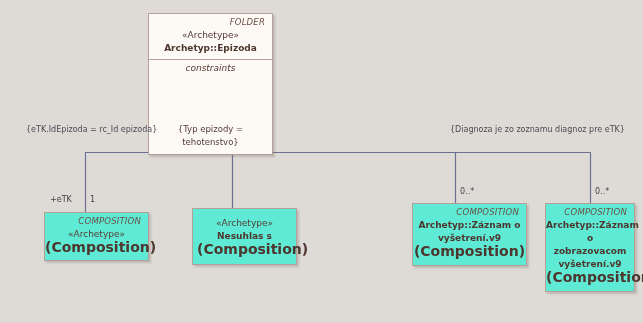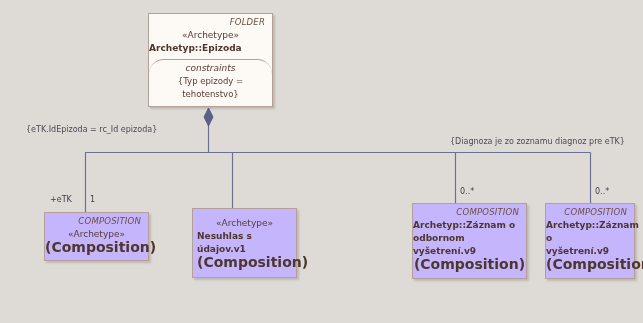--- a/index.html
+++ b/index.html
@@ -31,21 +31,21 @@
   .node {
     position: absolute;
     box-sizing: border-box;
     background: #fdf9f4;
     border: 1px solid #b4a097;
     box-shadow: 2px 2px 2px rgba(120, 105, 98, 0.30);
     color: #553d35;
     z-index: 4;
   }
   .node.peach {
-    background: #c4b5fd;
+    background: #5eead4;
   }
   .compartment {
     padding: 3px 6px 4px 6px;
   }
   .compartment + .compartment {
     border-top: 1px solid #b4a097;
   }
   .stereo-corner {
     text-align: right;
     font-style: italic;
@@ -55,20 +55,21 @@
     padding: 3px 7px 1px 6px;
     line-height: 11px;
   }
   .guillemet {
     text-align: center;
     font-size: 9px;
     line-height: 13px;
     color: #553d35;
   }
   .nodename {
+    text-align: center;
     font-size: 9px;
     font-weight: bold;
     line-height: 13px;
     color: #4d362e;
   }
   .kindline {
     text-align: center;
     font-size: 14px;
     font-weight: bold;
     line-height: 13px;
@@ -79,20 +80,21 @@
     font-style: italic;
     font-size: 9px;
     line-height: 13px;
     color: #553d35;
   }
   .constraint-body {
     text-align: center;
     font-size: 8.5px;
     line-height: 13px;
     color: #553d35;
+    margin-top: 48px;
   }
 
   
   .edge-label {
     position: absolute;
     font-size: 8px;
     color: #4a4a52;
     white-space: nowrap;
     z-index: 5;
   }
@@ -132,63 +134,62 @@
 
     <polygon points="208.5,108 213,117 208.5,126 204,117" fill="#5a6089" stroke="#4b5176" stroke-width="0.8"></polygon>
   </svg>
 
   <div class="node" style="left:148px; top:13px; width:125px;">
     <div class="compartment" style="padding:0 0 4px 0;">
       <div class="stereo-corner">FOLDER</div>
       <div class="guillemet">«Archetype»</div>
       <div class="nodename">Archetyp::Epizoda</div>
     </div>
-    <div class="compartment" style="padding:2px 4px 5px 4px;border-radius:15px;">
+    <div class="compartment" style="padding:2px 4px 5px 4px;">
       <div class="compname">constraints</div>
       <div class="constraint-body">{Typ epizody = tehotenstvo}</div>
     </div>
   </div>
 
   <div class="edge-label" style="left:26px; top:125px;">{eTK.IdEpizoda = rc_Id epizoda}</div>
-  <div class="edge-label" style="left:450px; top:125px;margin-top:12px;">{Diagnoza je zo zoznamu diagnoz pre eTK}</div>
+  <div class="edge-label" style="left:450px; top:125px;">{Diagnoza je zo zoznamu diagnoz pre eTK}</div>
 
   <div class="role-label" style="left:50px; top:195px;">+eTK</div>
   <div class="mult-label" style="left:90px; top:195px;">1</div>
   <div class="mult-label" style="left:460px; top:187px;">0..*</div>
   <div class="mult-label" style="left:595px; top:187px;">0..*</div>
 
   <div class="node peach" style="left:44px; top:212px; width:105px;">
     <div class="compartment" style="padding:0 0 6px 0;">
       <div class="stereo-corner">COMPOSITION</div>
       <div class="guillemet">«Archetype»</div>
       <div class="kindline">(Composition)</div>
     </div>
   </div>
 
   <div class="node peach" style="left:192px; top:208px; width:105px;">
     <div class="compartment" style="padding:8px 4px 8px 4px;">
       <div class="guillemet">«Archetype»</div>
       <div class="nodename">Nesuhlas s</div>
-      <div class="nodename">údajov.v1</div>
       <div class="kindline">(Composition)</div>
     </div>
   </div>
 
   <div class="node peach" style="left:412px; top:203px; width:115px;">
     <div class="compartment" style="padding:0 0 7px 0;">
       <div class="stereo-corner">COMPOSITION</div>
       <div class="nodename">Archetyp::Záznam o</div>
-      <div class="nodename">odbornom</div>
       <div class="nodename">vyšetrení.v9</div>
       <div class="kindline">(Composition)</div>
     </div>
   </div>
 
   <div class="node peach" style="left:545px; top:203px; width:90px;">
     <div class="compartment" style="padding:0 0 7px 0;">
       <div class="stereo-corner">COMPOSITION</div>
       <div class="nodename">Archetyp::Záznam o</div>
+      <div class="nodename">zobrazovacom</div>
       <div class="nodename">vyšetrení.v9</div>
       <div class="kindline">(Composition)</div>
     </div>
   </div>
 
 </div>
 
 </body></html>

